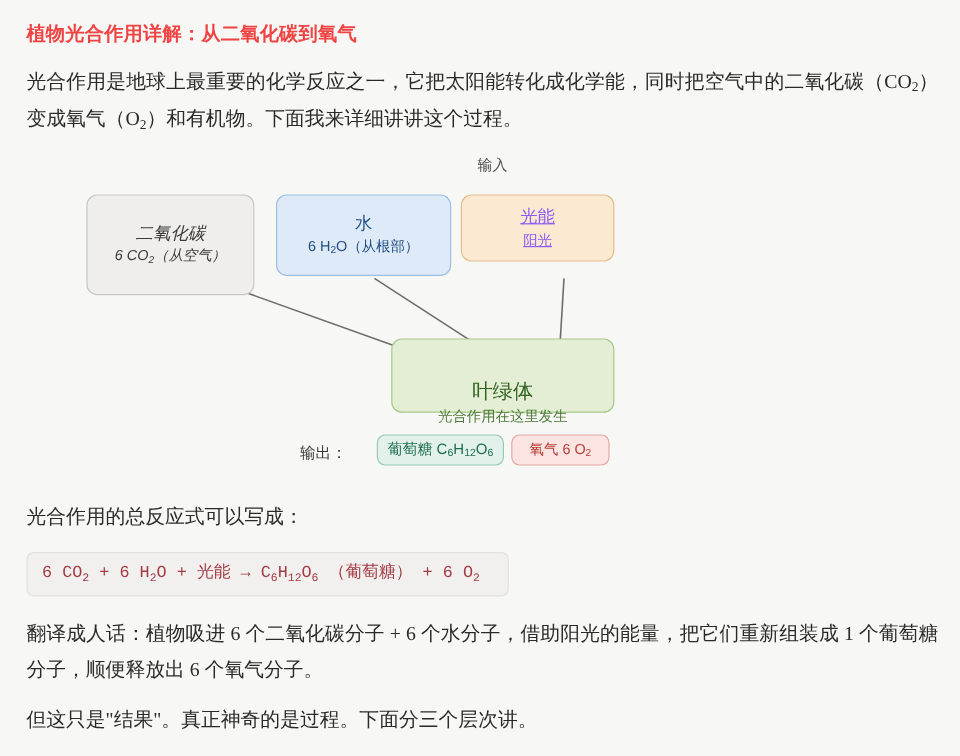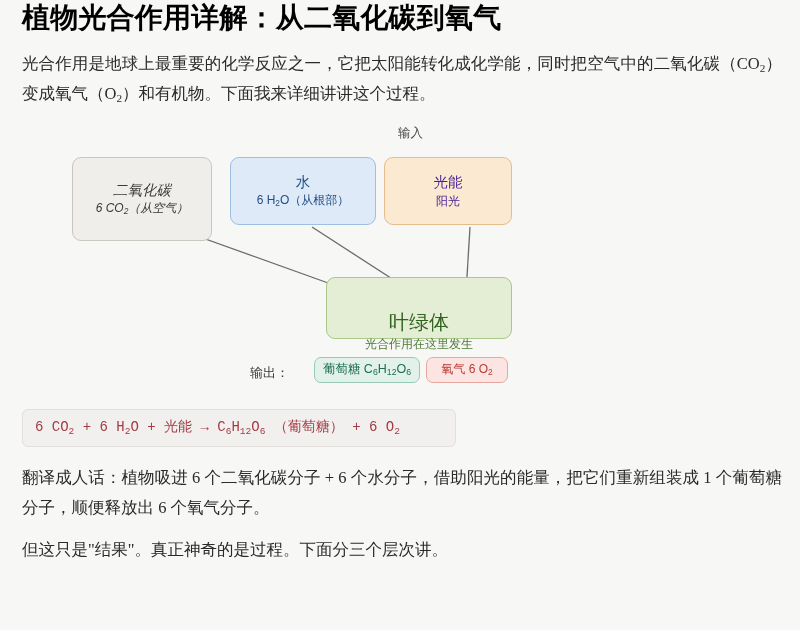--- a/index.html
+++ b/index.html
@@ -20,25 +20,25 @@
     width: 800px;
     height: 630px;
     box-sizing: border-box;
     padding: 0 22px;
   }
 
   
   .title {
     font-family: "Liberation Sans", "DejaVu Sans", sans-serif;
     font-weight: bold;
-    font-size: 28px;
+    font-size: 16px;
     line-height: 1.25;
     letter-spacing: 0.2px;
-    color: #000000;
-    padding-top: 0;
+    color: #ef4444;
+    padding-top: 19px;
     margin: 0 0 14px 0;
   }
 
   
   .intro {
     font-size: 16.5px;
     line-height: 1.82;
     color: #2a2a2a;
     margin: 0;
     text-align: justify;
@@ -96,28 +96,28 @@
 
   .node-co2 {
     left: 50px; top: 38px; width: 140px; height: 84px;
     background: #efeeea; border-color: #c9c7c0; color: #3a3a38; font-style: italic;
   }
   .node-h2o {
     left: 208px; top: 38px; width: 146px; height: 68px;
     background: #dfeaf8; border-color: #9dbfe3; color: #1f4e84;
   }
   .node-light {
-    left: 362px; top: 38px; width: 128px; height: 68px;
-    background: #fbe9d2; border-color: #e5bd8a; color: #4c1d95;
+    left: 362px; top: 38px; width: 128px; height: 56px;
+    background: #fbe9d2; border-color: #e5bd8a; color: #8b5cf6; text-decoration: underline;
   }
   .node-chloro {
     left: 304px; top: 158px; width: 186px; height: 62px;
     background: #e3eed5; border-color: #a9c98a; color: #31621f;
   }
-  .node-chloro .n-title { font-size: 20px; margin-top: 45px; }
+  .node-chloro .n-title { font-size: 17px; margin-top: 45px; }
   .node-chloro .n-sub { font-size: 12px; color: #4d7a35; }
 
   .out-label {
     position: absolute;
     left: 228px; top: 245px;
     font-family: "Liberation Sans", "DejaVu Sans", sans-serif;
     font-size: 13px;
     color: #3a3a3a;
   }
   .node-glucose {
@@ -140,21 +140,21 @@
     color: #2a2a2a;
     width: 760px;
     margin: 0 0 12px 0;
     text-align: justify;
   }
   .lead-in { margin-top: 2px; margin-bottom: 14px; }
 
   
   .codeblock {
     box-sizing: border-box;
-    width: 434px;
+    width: 402px;
     background: #f1f0ee;
     border: 1px solid #e2e0dc;
     border-radius: 6px;
     padding: 7px 12px;
     margin: 0 0 16px 0;
     font-family: "Liberation Mono", "DejaVu Sans Mono", monospace;
     font-size: 14px;
     line-height: 1.5;
     color: #a33b45;
     white-space: nowrap;
@@ -214,20 +214,21 @@
     <div class="node node-glucose">
       <div class="n-title"><span>葡萄糖 C</span><sub>6</sub><span>H</span><sub>12</sub><span>O</span><sub>6</sub></div>
     </div>
 
     <div class="node node-o2">
       <div class="n-title"><span>氧气 6 O</span><sub>2</sub></div>
     </div>
 
   </div>
 
+  <p class="body-text lead-in">光合作用的总反应式可以写成：</p>
 
   <div class="codeblock"><span>6 CO</span><sub>2</sub><span> + 6 H</span><sub>2</sub><span>O + 光能 → C</span><sub>6</sub><span>H</span><sub>12</sub><span>O</span><sub>6</sub><span> （葡萄糖） + 6 O</span><sub>2</sub></div>
 
   <p class="body-text">翻译成人话：植物吸进 6 个二氧化碳分子 + 6 个水分子，借助阳光的能量，把它们重新组装成 1 个葡萄糖分子，顺便释放出 6 个氧气分子。</p>
 
   <p class="body-text">但这只是"结果"。真正神奇的是过程。下面分三个层次讲。</p>
 
 </div>
 
 </body></html>

